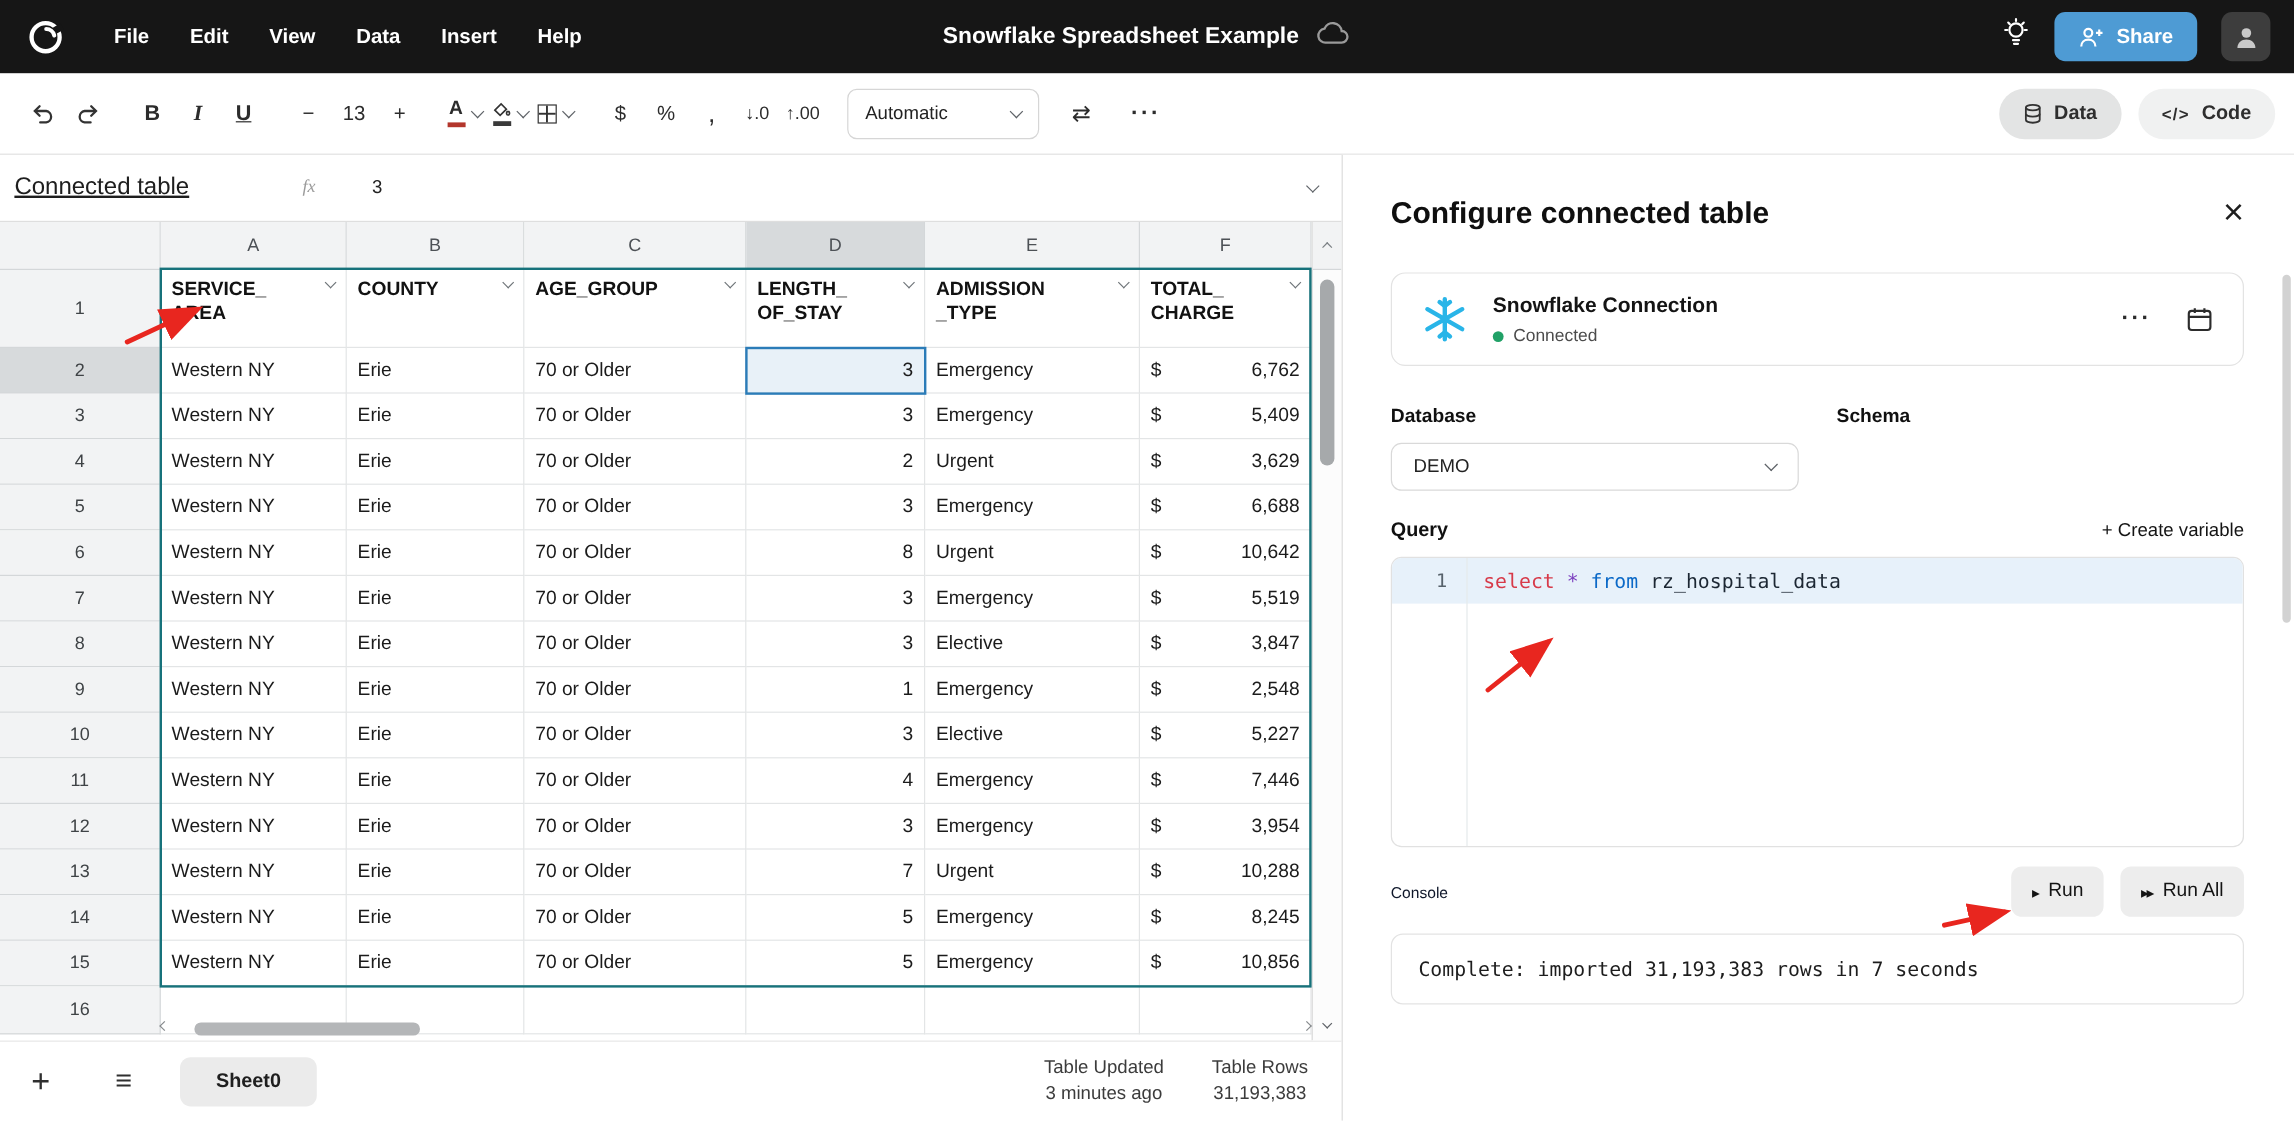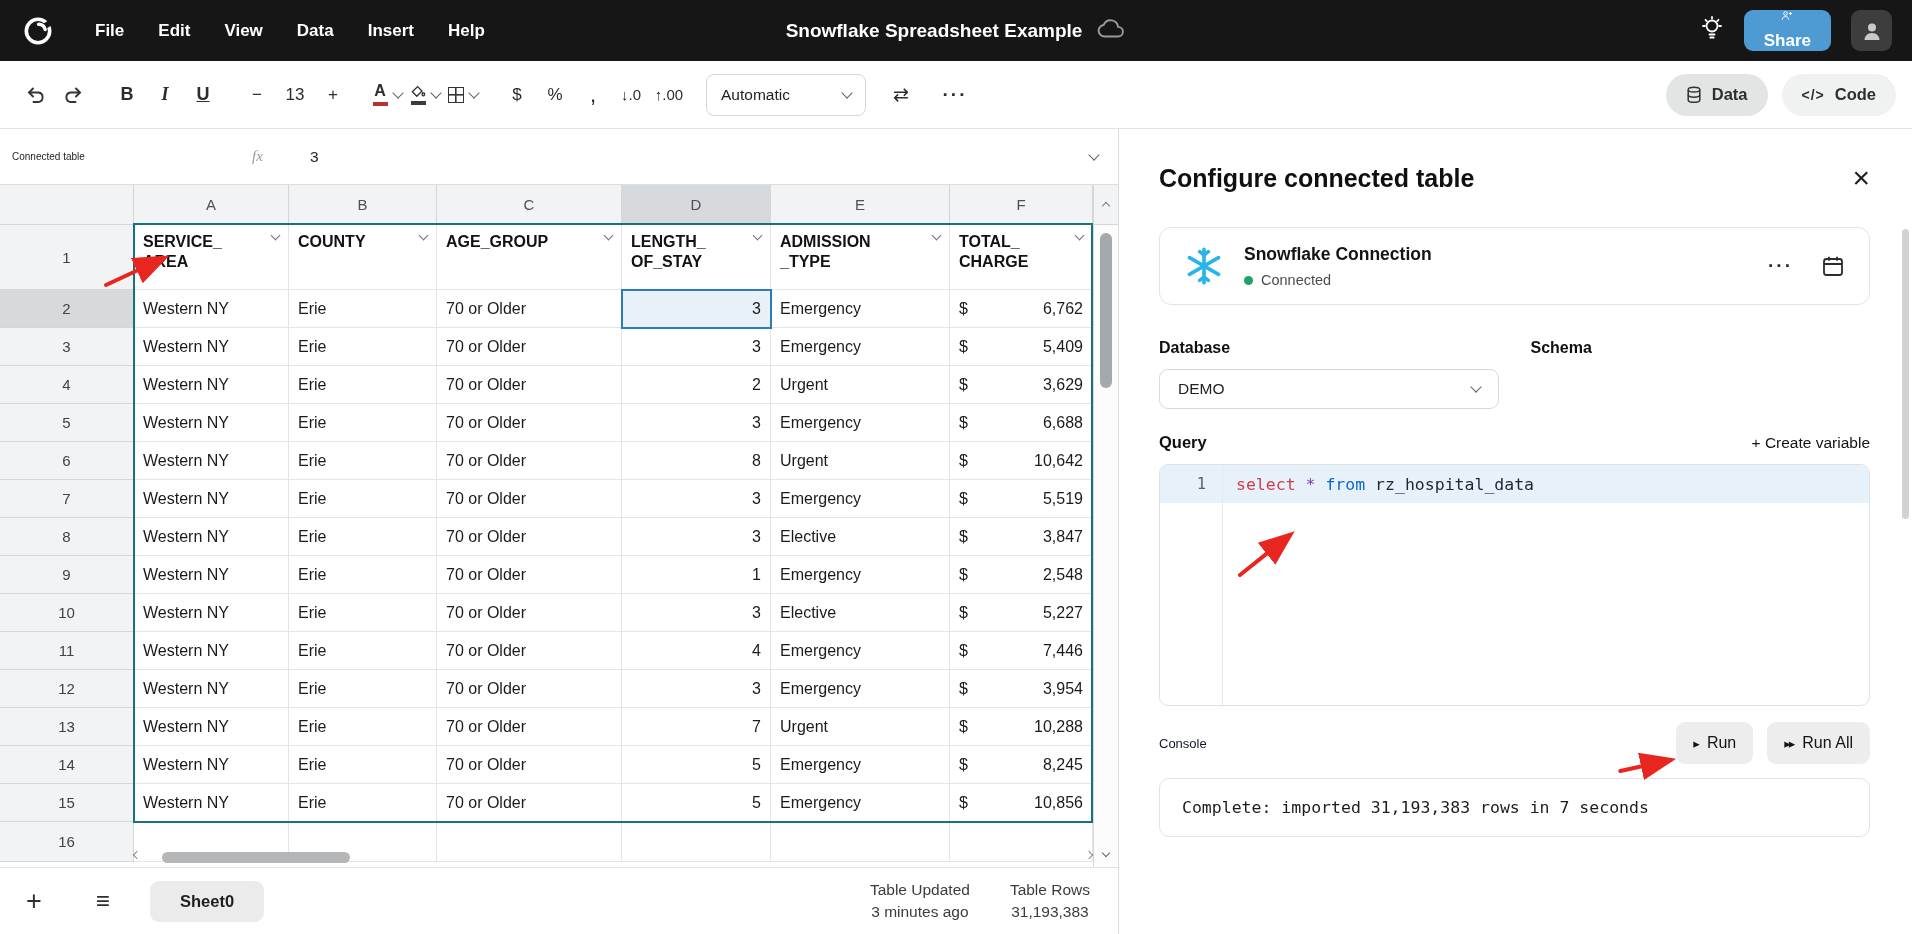--- a/index.html
+++ b/index.html
@@ -8,21 +8,21 @@
   button { border:none; background:none; font-family:inherit; cursor:pointer; padding:0; }
 
   
   .topbar { height:61px; background:#161616; display:flex; align-items:center; padding:0 20px; color:#fff; position:relative; }
   .logo { width:36px; height:36px; margin-right:22px; display:flex; align-items:center; justify-content:center; }
   .menubar { display:flex; }
   .menu-item { padding:0 17px; font-size:17px; font-weight:600; color:#fff; line-height:61px; cursor:pointer; }
   .title-wrap { position:absolute; left:50%; transform:translateX(-50%); display:flex; align-items:center; gap:14px; }
   .doc-title { font-size:19px; font-weight:700; white-space:nowrap; }
   .top-right { margin-left:auto; display:flex; align-items:center; gap:20px; }
-  .share { background:#4E9BD4; color:#fff; height:41px; border-radius:9px; padding:0 20px; display:flex; align-items:center; gap:10px; font-size:17px; font-weight:600;flex-direction:column; }
+  .share { background:#4E9BD4; color:#fff; height:41px; border-radius:9px; padding:0 20px; display:flex; align-items:center; gap:10px; font-size:17px; font-weight:600; }
   .avatar { width:41px; height:41px; background:#3d3d3d; border-radius:9px; display:flex; align-items:center; justify-content:center; }
 
   
   .toolbar { height:68px; background:#fff; border-bottom:1px solid #e2e2e2; display:flex; align-items:center; padding:0 16px; }
   .tbtn { min-width:38px; height:38px; display:flex; align-items:center; justify-content:center; font-size:17px; color:#2c2c2c; border-radius:6px; gap:6px; }
   .tb-gap { width:16px; }
   .b-bold { font-weight:800; font-size:18px; }
   .b-italic { font-family:"Liberation Serif", serif; font-style:italic; font-weight:700; font-size:18px; }
   .b-under { text-decoration:underline; font-weight:600; font-size:18px; }
   .stacked { display:flex; flex-direction:column; align-items:center; line-height:1; gap:3px; }
@@ -45,21 +45,21 @@
   .chev.leftc { transform:rotate(135deg); }
   .chev.rightc { transform:rotate(-45deg); }
 
   
   .main { display:flex; height:805px; }
   .left { width:1118px; display:flex; flex-direction:column; }
   .panel { flex:1; border-left:1px solid #dcdcdc; padding:34px 42px 0 40px; position:relative; background:#fff; }
 
   
   .formula-bar { height:56px; border-bottom:1px solid #dedede; display:flex; align-items:center; }
-  .namebox { width:252px; padding-left:12px; font-size:10px; color:#1e1e1e; }
+  .namebox { width:252px; padding-left:12px; font-size:20px; color:#1e1e1e;text-decoration:underline; }
   .fx { width:44px; font-size:15px; font-style:italic; font-family:"Liberation Serif", serif; color:#9b9b9b; }
   .fvalue { margin-left:14px; font-size:15.5px; color:#222; }
   .fb-chev { margin-left:auto; margin-right:20px; }
 
   
   .grid-wrap { flex:1; position:relative; overflow:hidden; background:#fff; }
   #sheet { position:absolute; left:0; top:0; right:25px; bottom:0;
     display:grid; grid-template-columns:134px 155px 148px 185px 149px 179px 143px;
     grid-template-rows:40px 65px repeat(14, 38px) 40px; }
   #sheet > div { border-right:1px solid #e3e5e6; border-bottom:1px solid #e3e5e6; overflow:hidden; }

